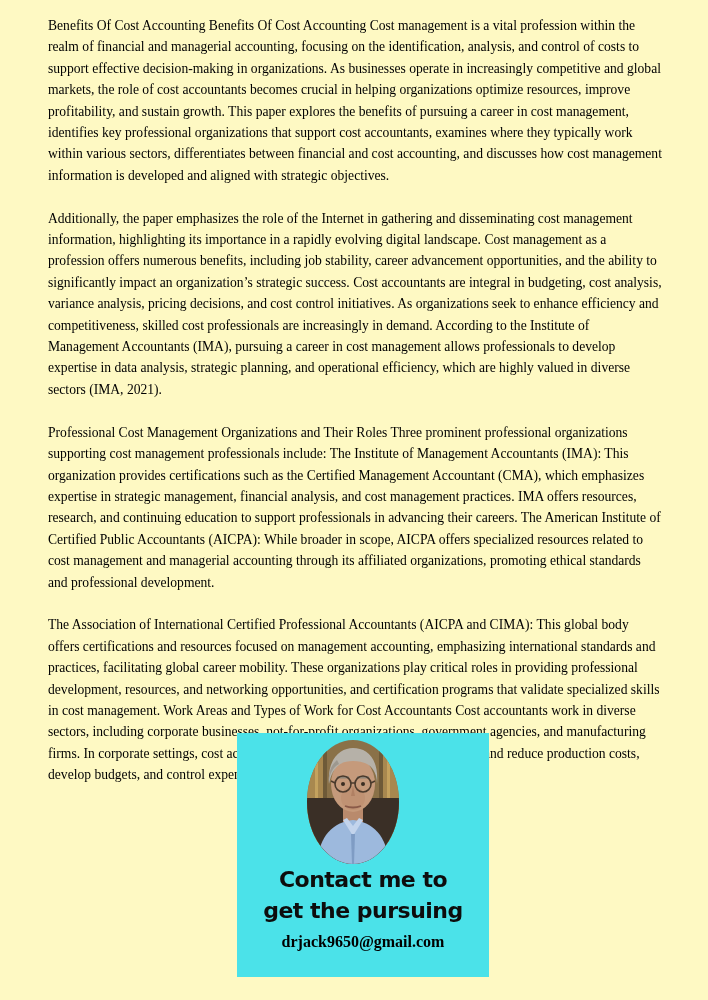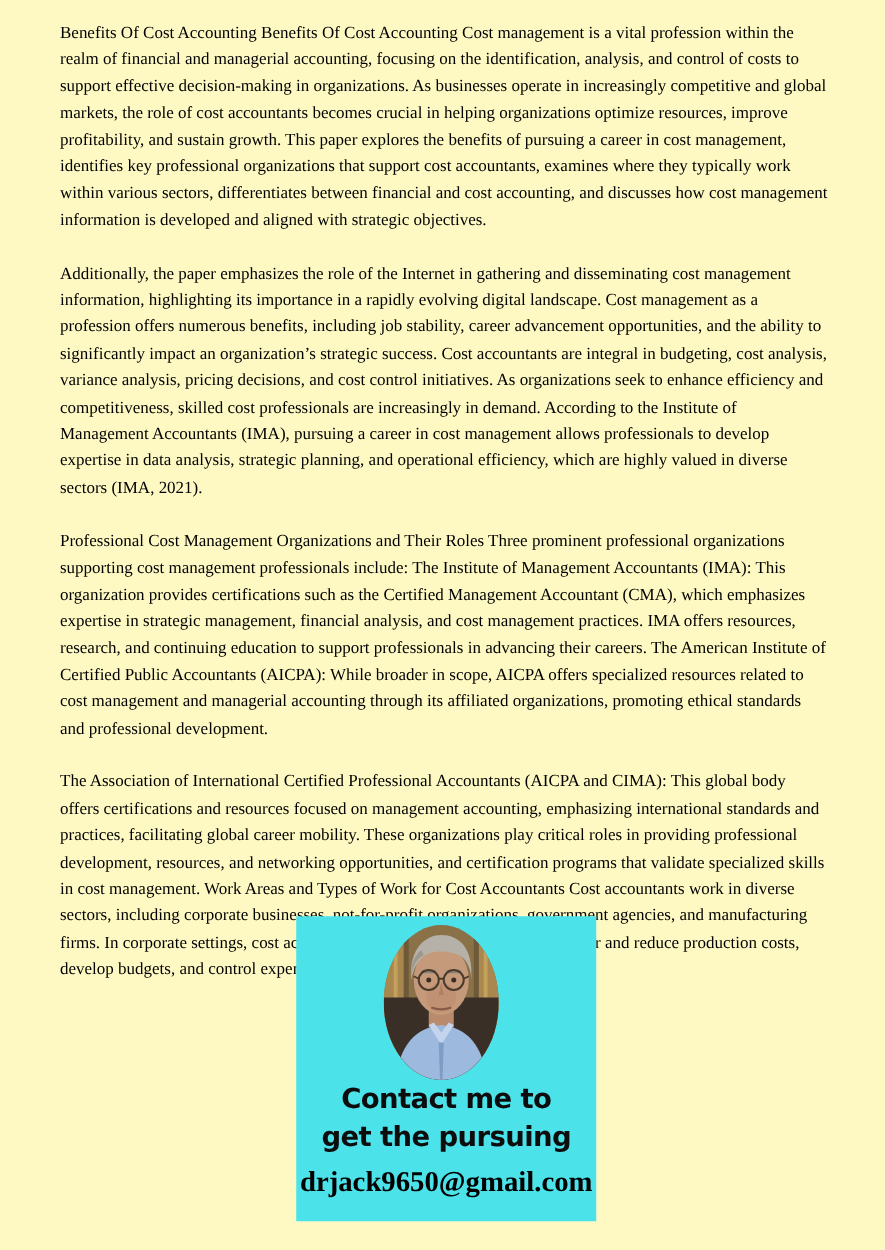--- a/index.html
+++ b/index.html
@@ -29,20 +29,21 @@
     margin: 0 0 21.4px 0;
   }
   .overlay-card {
     position: absolute;
     left: 237px;
     top: 733px;
     width: 240px;
     height: 244px;
     background: #4be2e9; 
     text-align: center;
+    padding-left: 12px;
   }
   .portrait-wrap {
     position: absolute;
     left: 70px;
     top: 7px;
     width: 92px;
     height: 124px;
   }
   .card-heading {
     position: absolute;
@@ -56,21 +57,21 @@
     color: #0d0d0d;
     letter-spacing: -0.5px;
   }
   .card-email {
     position: absolute;
     top: 200px;
     left: 0;
     width: 100%;
     font-family: "Liberation Serif", serif;
     font-weight: 700;
-    font-size: 23px;
+    font-size: 16px;
     color: #000000;
   }
 </style>
 </head>
 <body>
 
 <div class="page">
 
   <div class="text-block">
     <p>Benefits Of Cost Accounting Benefits Of Cost Accounting Cost management is a vital profession within the realm of financial and managerial accounting, focusing on the identification, analysis, and control of costs to support effective decision-making in organizations. As businesses operate in increasingly competitive and global markets, the role of cost accountants becomes crucial in helping organizations optimize resources, improve profitability, and sustain growth. This paper explores the benefits of pursuing a career in cost management, identifies key professional organizations that support cost accountants, examines where they typically work within various sectors, differentiates between financial and cost accounting, and discusses how cost management information is developed and aligned with strategic objectives.</p>

